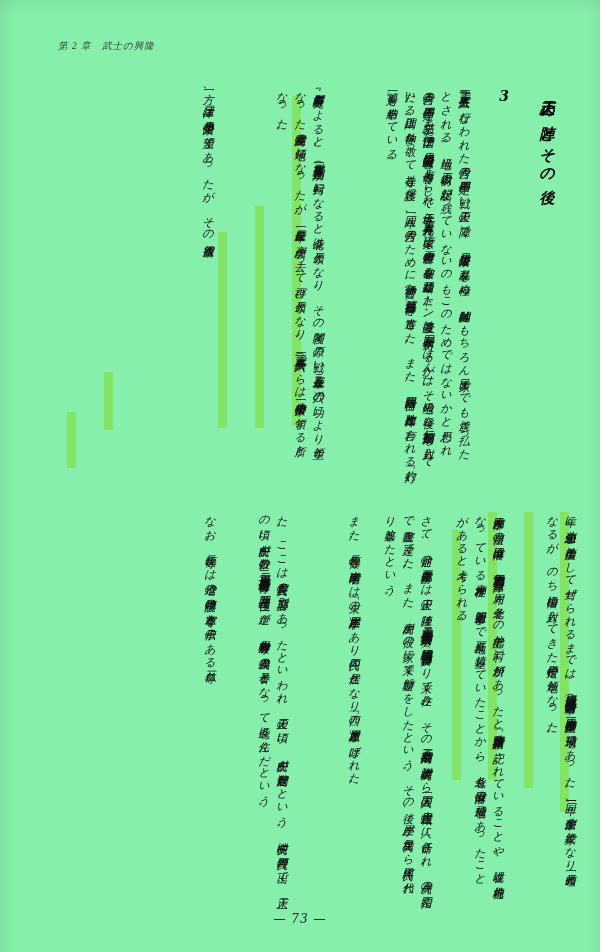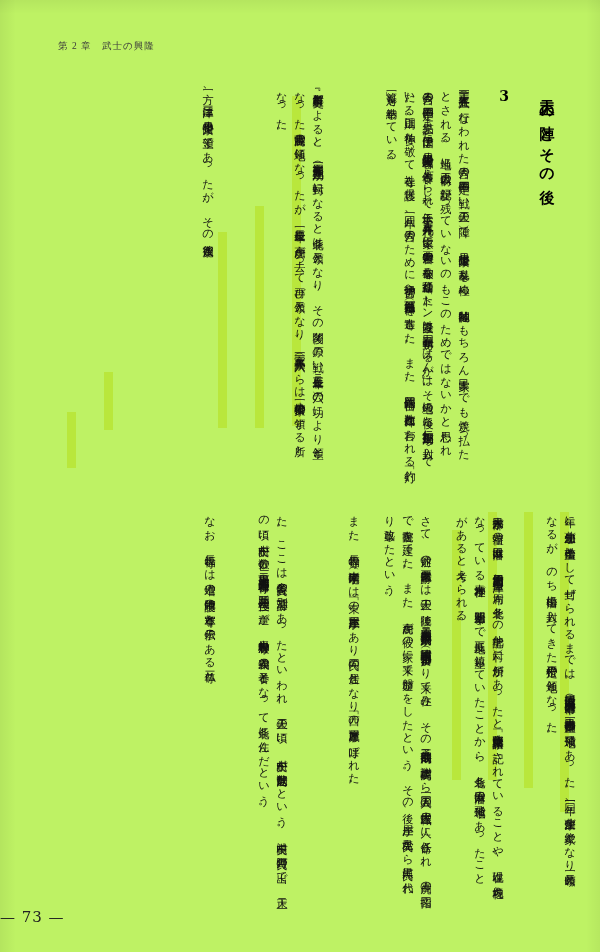--- a/index.html
+++ b/index.html
@@ -11,21 +11,22 @@
     height: 952px;
     background: #ffffff;
     font-family: "Liberation Serif", serif;
     color: #1a1a1a;
     position: relative;
     overflow: hidden;
   }
   .page {
     position: absolute;
     inset: 0;
-    background: #bef264;
+    background: #86efac;
+    font-style: italic;
   }
   
   .header {
     position: absolute;
     top: 40px;
     left: 58px;
     font-size: 9.5px;
     letter-spacing: 1px;
     color: #3a3a3a;
     white-space: nowrap;
@@ -74,22 +75,22 @@
   
   .lower {
     top: 508px;
     height: 385px;
   }
   .pagenum {
     position: absolute;
     bottom: 26px;
     left: 0;
     width: 100%;
-    text-align: left;
-    font-size: 15px;
+    text-align: center;
+    font-size: 12px;
     font-family: "DejaVu Serif", serif;
     color: #222;
     letter-spacing: 1px;
   }
   
   .hl {
     position: absolute;
     background: #f4ee5a;
     opacity: 0.62;
     pointer-events: none;

